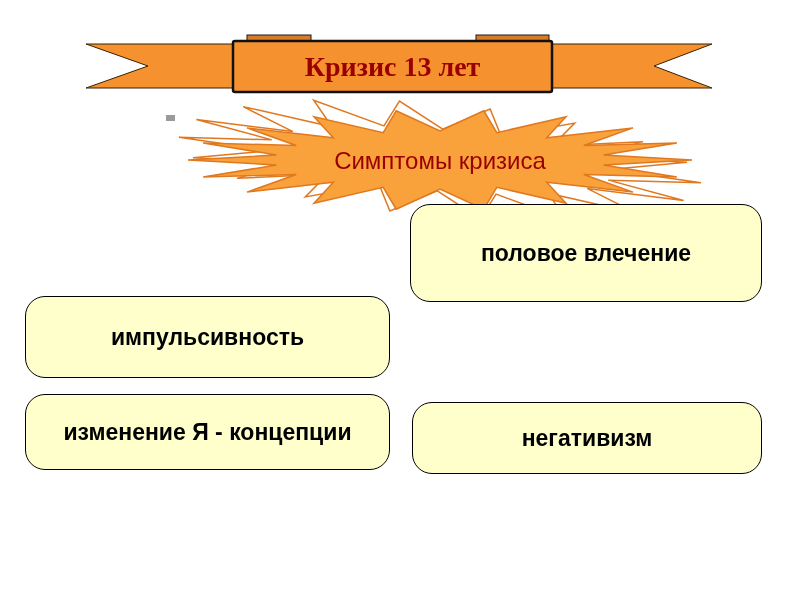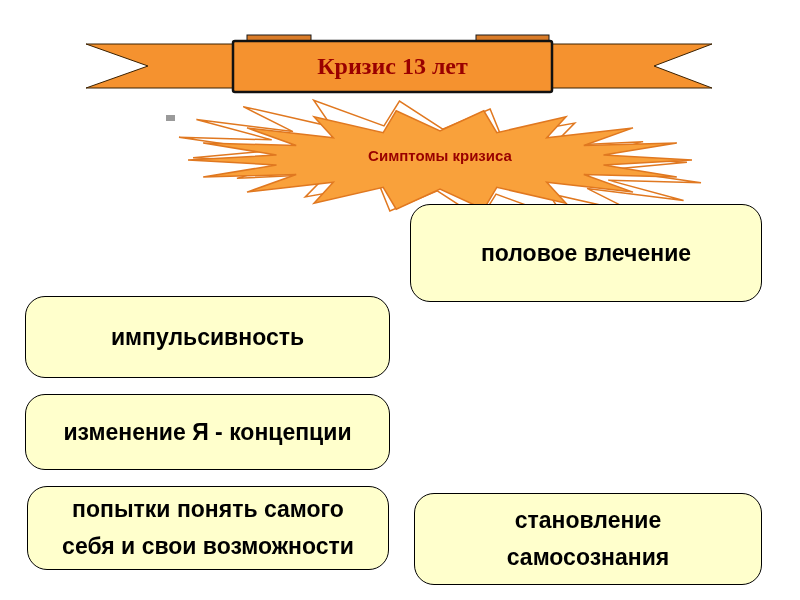--- a/index.html
+++ b/index.html
@@ -7,28 +7,28 @@
          font-family:"Liberation Sans",sans-serif;}
 
   .layer{position:absolute;left:0;top:0;}
 
   
   .band{fill:var(--ribbon-orange,#F5922F);stroke:#3a2000;stroke-width:1;}
   .fold{fill:var(--ribbon-fold,#D97B28);stroke:#1a1a1a;stroke-width:1;}
   .plaque{fill:var(--ribbon-orange,#F5922F);stroke:#111111;stroke-width:2.5;}
   .slide-title{position:absolute;left:233px;top:41px;width:319px;height:51px;
          display:flex;align-items:center;justify-content:center;
-         font-family:"Liberation Serif",serif;font-weight:bold;font-size:24px;
+         font-family:"Liberation Serif",serif;font-weight:bold;font-size:28px;
          color:var(--title-red,#990000);}
 
   
   .burst-outline{fill:#ffffff;stroke:var(--burst-stroke,#E07820);stroke-width:1.5;}
   .burst-shape{fill:var(--burst-fill,#F9A13B);stroke:var(--burst-stroke,#E07820);stroke-width:1.5;}
   .burst-label{position:absolute;left:280px;top:147px;width:320px;text-align:center;
-         font-weight:bold;font-size:15px;color:var(--title-red,#990000);}
+         font-weight:normal;font-size:24px;color:var(--title-red,#990000);}
 
   .dot{position:absolute;left:166px;top:115px;width:9px;height:6px;background:#9a9a9a;}
 
   
   .box{position:absolute;background:var(--box-fill,#FFFFCC);
        border:1.6px solid var(--box-border,#000000);border-radius:20px;
        display:flex;align-items:center;justify-content:center;box-sizing:border-box;}
   .box span{display:block;text-align:center;white-space:pre-line;
        font-weight:bold;font-size:23px;line-height:37px;
        color:var(--text-black,#000000);}
@@ -52,26 +52,21 @@
   </svg>
   <div class="burst-label">Симптомы кризиса</div>
   <div class="dot"></div>
 
   <div class="box" style="left:25px;top:394px;width:365px;height:76px">
     <span>изменение Я - концепции</span>
   </div>
   <div class="box" style="left:25px;top:296px;width:365px;height:82px">
     <span>импульсивность</span>
   </div>
-  <div class="box" style="left:27px;top:486px;width:362px;height:84px">
-    <span>попытки понять самого
-себя и свои возможности</span>
-  </div>
 
   <div class="box" style="left:410px;top:204px;width:352px;height:98px">
     <span>половое влечение</span>
   </div>
-  <div class="box" style="left:414px;top:493px;width:348px;height:92px">
-    <span>становление
-самосознания</span>
+  <div class="box" style="left:412px;top:402px;width:350px;height:72px">
+    <span>негативизм</span>
   </div>
 
 </div>
 
 </body></html>

